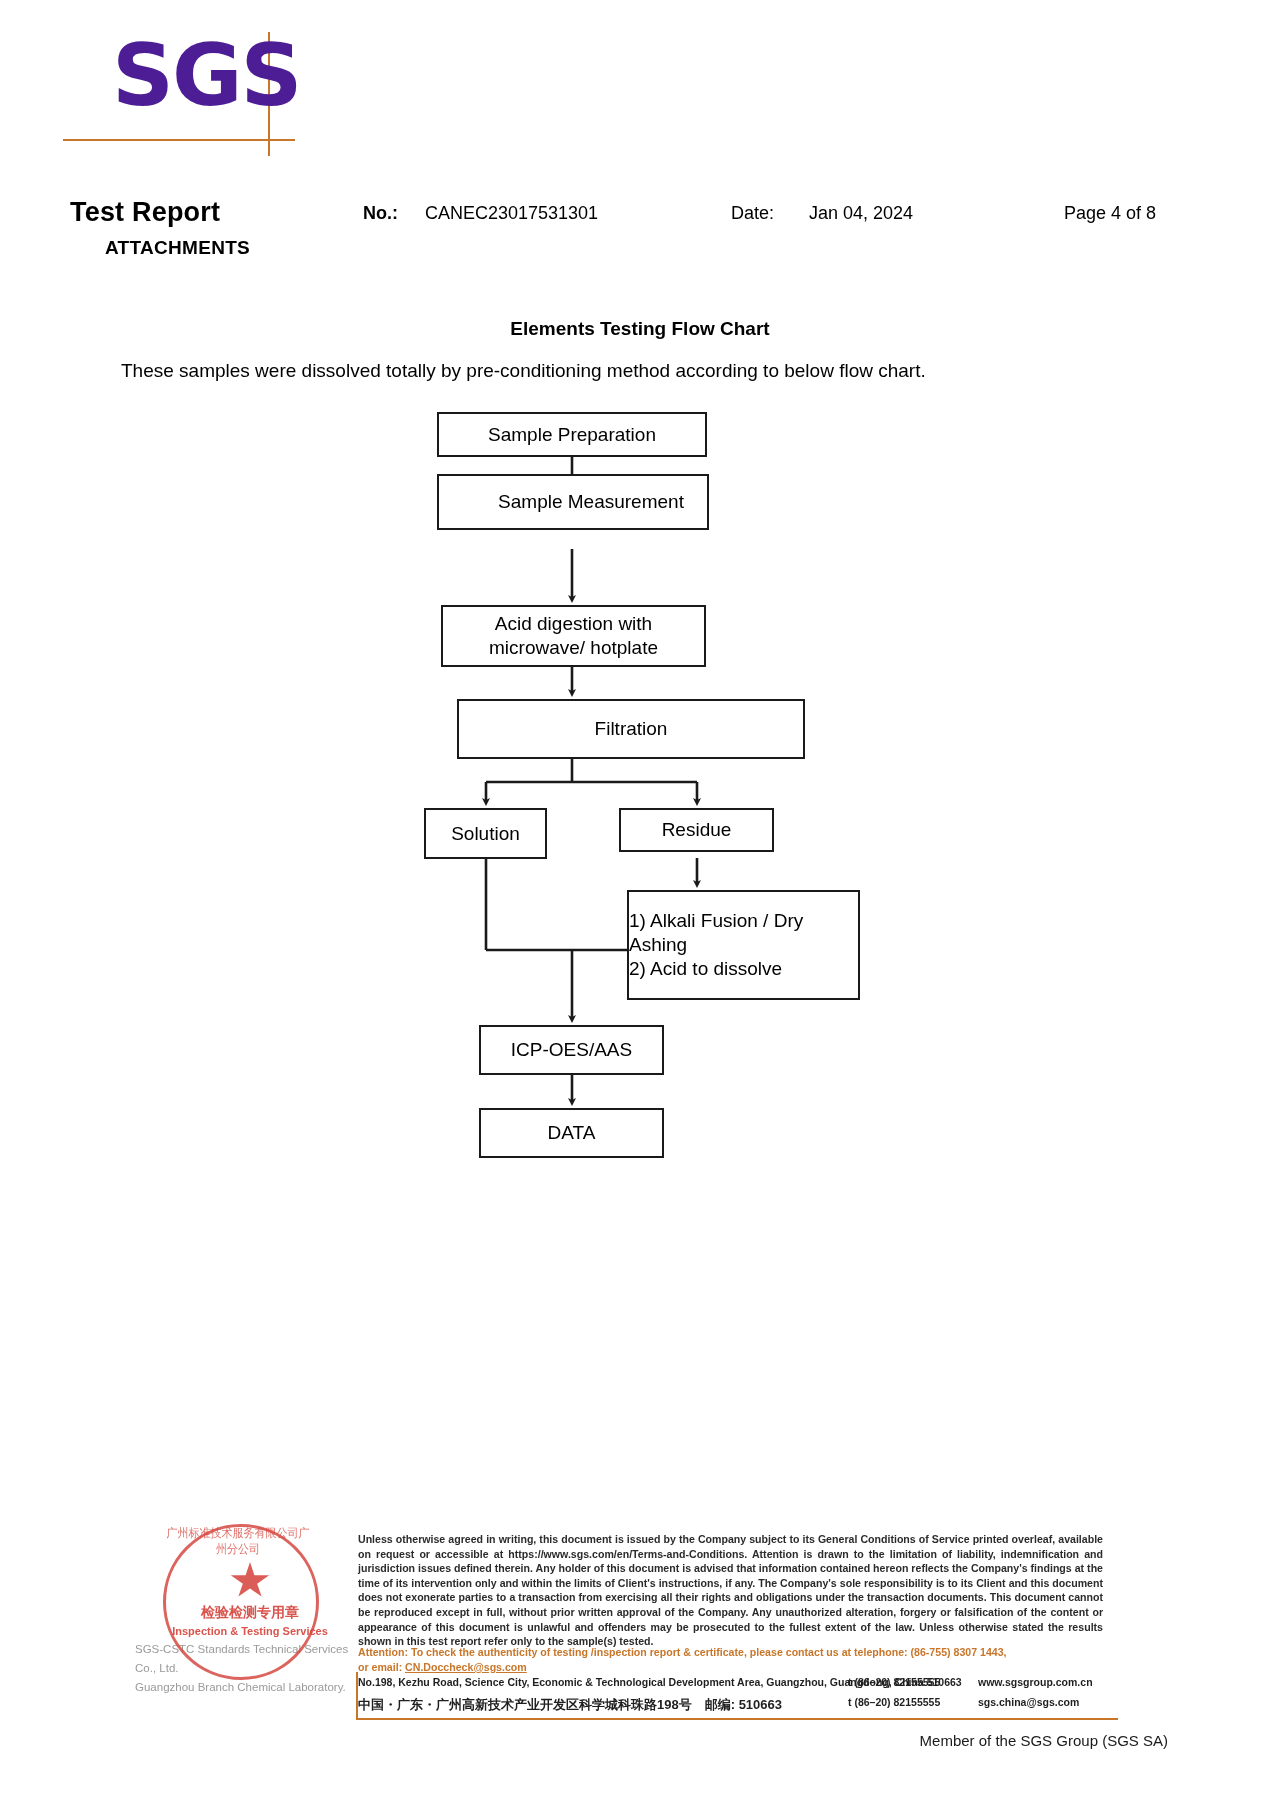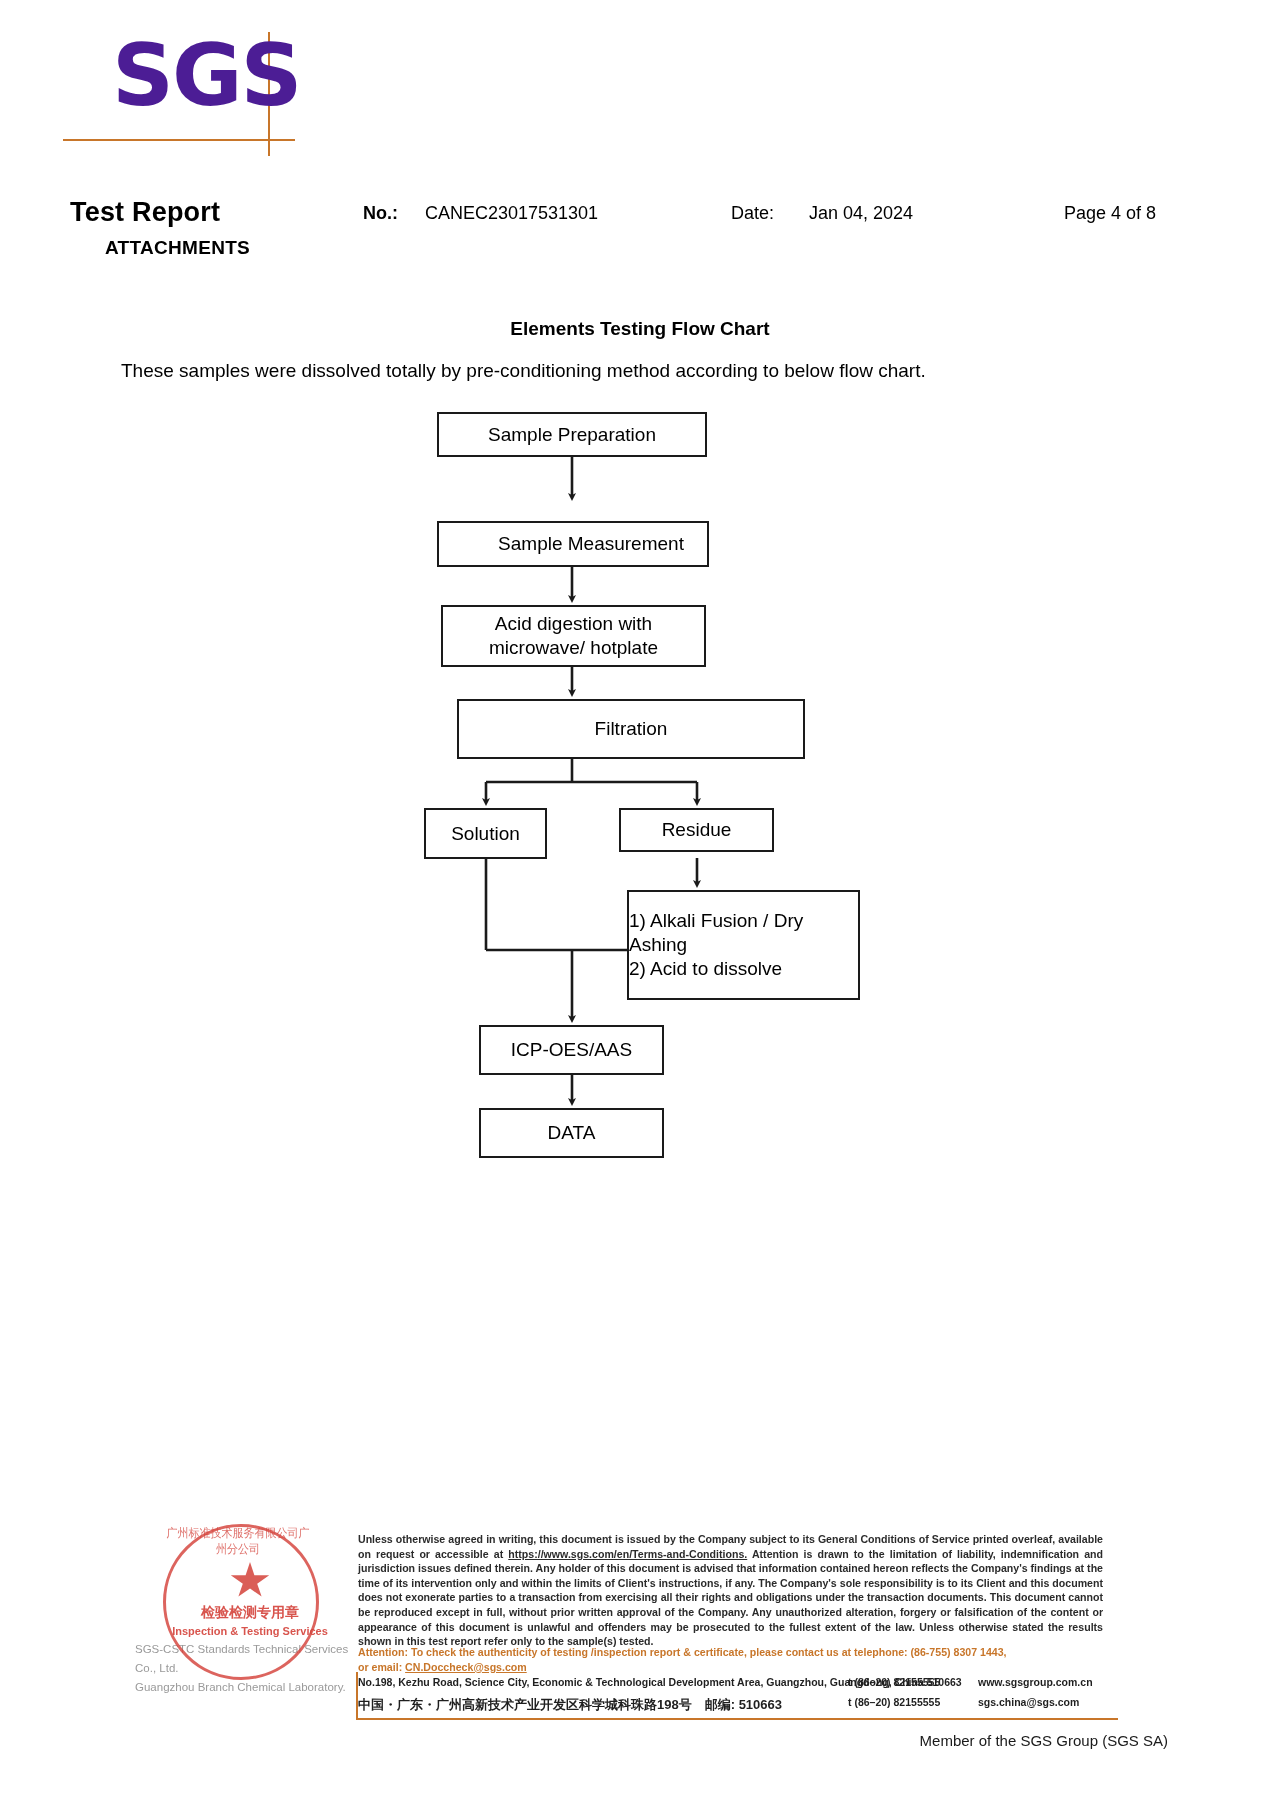--- a/index.html
+++ b/index.html
@@ -223,21 +223,21 @@
     position: absolute;
     left: 358px;
     top: 32px;
     width: 745px;
     font-size: 10.6px;
     line-height: 1.38;
     text-align: justify;
     color: #2b2b2b;
     font-weight: bold;
   }
-  #disclaimer a, .uline { text-decoration: underline; color: inherit; }
+  #disclaimer a, .uline { color: inherit; }
   #attention-line {
     position: absolute;
     left: 358px;
     top: 145px;
     width: 750px;
     font-size: 10.6px;
     line-height: 1.38;
     color: #c8762a;
     font-weight: bold;
   }
@@ -343,21 +343,21 @@
     <line x1="572" y1="950" x2="572" y2="1019" marker-end="url(#ah)"></line>
 
     <line x1="572" y1="1075" x2="572" y2="1102" marker-end="url(#ah)"></line>
   </g>
 </svg>
 
 <div class="fbox" style="left:437px; top:412px; width:270px; height:45px;">
   <span class="fbox-text">Sample Preparation</span>
 </div>
 
-<div class="fbox" style="left:437px; top:521px; width:272px; height:46px;padding-left:36px;">
+<div class="fbox" style="left:437px; top:474px; width:272px; height:56px;padding-left:36px;">
   <span class="fbox-text">Sample Measurement</span>
 </div>
 
 <div class="fbox" style="left:441px; top:605px; width:265px; height:62px;">
   <span class="fbox-text">Acid digestion with
 microwave/ hotplate</span>
 </div>
 
 <div class="fbox" style="left:457px; top:699px; width:348px; height:60px;">
   <span class="fbox-text">Filtration</span>

